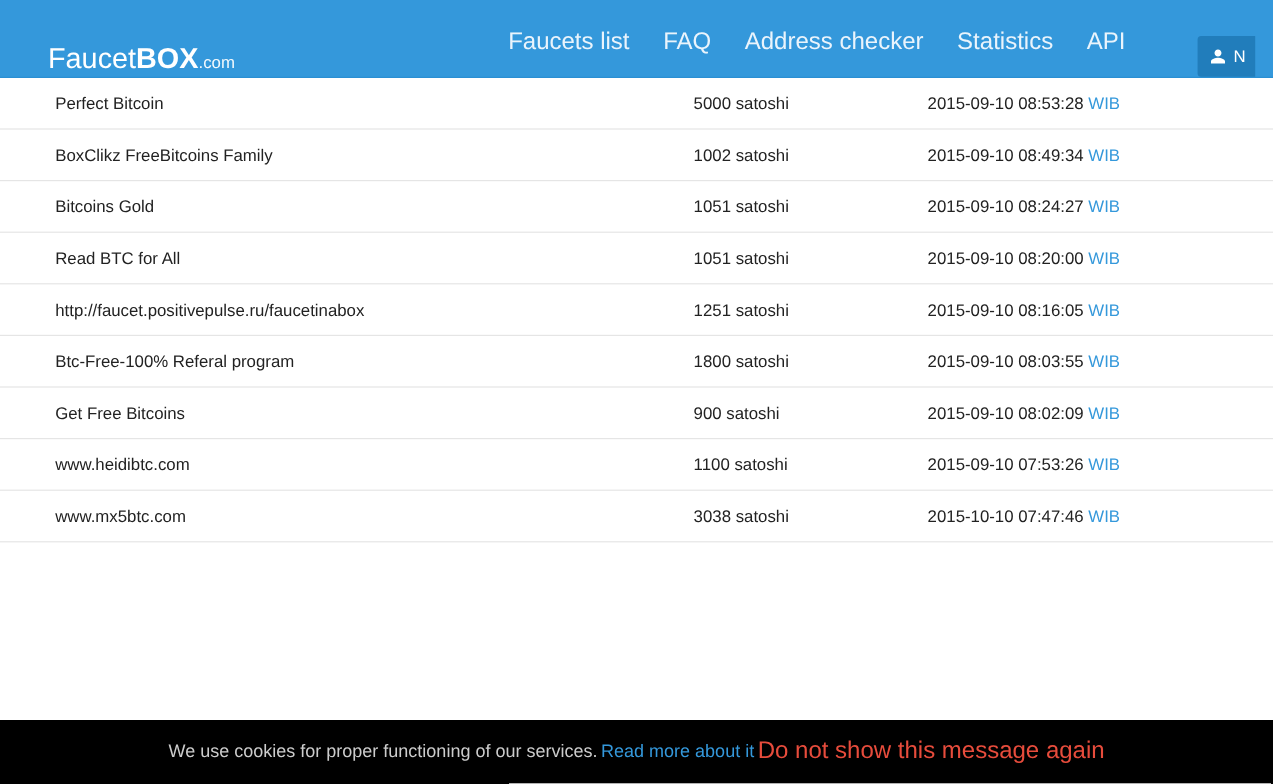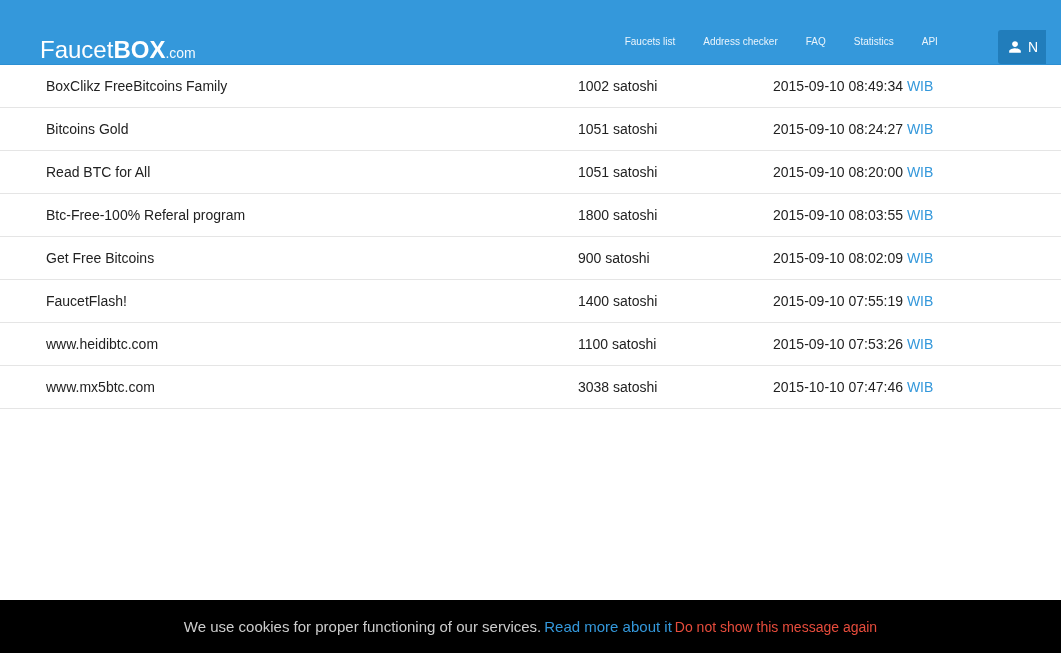--- a/index.html
+++ b/index.html
@@ -30,21 +30,21 @@
     align-items: baseline;
   }
   .brand .f1 { font-weight: 400; }
   .brand .f2 { font-weight: 700; }
   .brand .dom { font-size: 14px; font-weight: 400; opacity: 0.95; }
   .navspacer { flex: 1; }
   .navlinks { display: flex; align-items: center; gap: 0; }
   .navlinks a {
     color: #eaf4fc;
     text-decoration: none;
-    font-size: 10px;
+    font-size: 20px;
     padding: 17px 14px;
     display: inline-block;
     cursor: pointer;
   }
   .user-btn {
     margin-left: 10px;
     background: #217dbb;
     border-radius: 3px 0 0 3px;
     height: 34px;
     display: flex;
@@ -91,79 +91,84 @@
     background: #000;
     color: #ccc;
     height: 53px;
     display: flex;
     align-items: center;
     justify-content: center;
     font-size: 15px;
     gap: 3px;
   }
   .cookie-bar .link1 { color: #3498db; cursor: pointer; }
-  .cookie-bar .link2 { color: #e74c3c; cursor: pointer; font-size: 14px; }
+  .cookie-bar .link2 { color: #e74c3c; cursor: pointer; font-size: 20px; }
 </style>
 </head>
 <body>
 
 <div class="navbar">
   <div class="brand">
     <span class="f1">Faucet</span>
       <span class="f2">BOX</span>
       <span class="dom">.com</span>
   </div>
   <div class="navspacer"></div>
   <div class="navlinks">
     <a>Faucets list</a>
+    <a>FAQ</a>
     <a>Address checker</a>
-    <a>FAQ</a>
     <a>Statistics</a>
     <a>API</a>
   </div>
   <div class="user-btn">
     <svg viewBox="0 0 24 24">
         <path d="M12 12c2.7 0 5-2.3 5-5s-2.3-5-5-5-5 2.3-5 5 2.3 5 5 5zm0 2c-3.3 0-10 1.7-10 5v3h20v-3c0-3.3-6.7-5-10-5z"></path>
       </svg>
     <span>N</span>
   </div>
 </div>
 
 <div class="content">
   <table>
     <tbody id="tbody">
+        <tr>
+          <td class="col-name"><a>Perfect Bitcoin</a></td>
+          <td class="col-amt">5000 satoshi</td>
+          <td class="col-date"><span>2015-09-10 08:53:28 </span> <span class="tz">WIB</span></td>
+        </tr>
         <tr>
           <td class="col-name"><a>BoxClikz FreeBitcoins Family</a></td>
           <td class="col-amt">1002 satoshi</td>
           <td class="col-date"><span>2015-09-10 08:49:34 </span> <span class="tz">WIB</span></td>
         </tr>
         <tr>
           <td class="col-name"><a>Bitcoins Gold</a></td>
           <td class="col-amt">1051 satoshi</td>
           <td class="col-date"><span>2015-09-10 08:24:27 </span> <span class="tz">WIB</span></td>
         </tr>
         <tr>
           <td class="col-name"><a>Read BTC for All</a></td>
           <td class="col-amt">1051 satoshi</td>
           <td class="col-date"><span>2015-09-10 08:20:00 </span> <span class="tz">WIB</span></td>
         </tr>
         <tr>
+          <td class="col-name"><a>http://faucet.positivepulse.ru/faucetinabox</a></td>
+          <td class="col-amt">1251 satoshi</td>
+          <td class="col-date"><span>2015-09-10 08:16:05 </span> <span class="tz">WIB</span></td>
+        </tr>
+        <tr>
           <td class="col-name"><a>Btc-Free-100% Referal program</a></td>
           <td class="col-amt">1800 satoshi</td>
           <td class="col-date"><span>2015-09-10 08:03:55 </span> <span class="tz">WIB</span></td>
         </tr>
         <tr>
           <td class="col-name"><a>Get Free Bitcoins</a></td>
           <td class="col-amt">900 satoshi</td>
           <td class="col-date"><span>2015-09-10 08:02:09 </span> <span class="tz">WIB</span></td>
-        </tr>
-        <tr>
-          <td class="col-name"><a>FaucetFlash!</a></td>
-          <td class="col-amt">1400 satoshi</td>
-          <td class="col-date"><span>2015-09-10 07:55:19 </span> <span class="tz">WIB</span></td>
         </tr>
         <tr>
           <td class="col-name"><a>www.heidibtc.com</a></td>
           <td class="col-amt">1100 satoshi</td>
           <td class="col-date"><span>2015-09-10 07:53:26 </span> <span class="tz">WIB</span></td>
         </tr>
         <tr>
           <td class="col-name"><a>www.mx5btc.com</a></td>
           <td class="col-amt">3038 satoshi</td>
           <td class="col-date"><span>2015-10-10 07:47:46 </span> <span class="tz">WIB</span></td>

